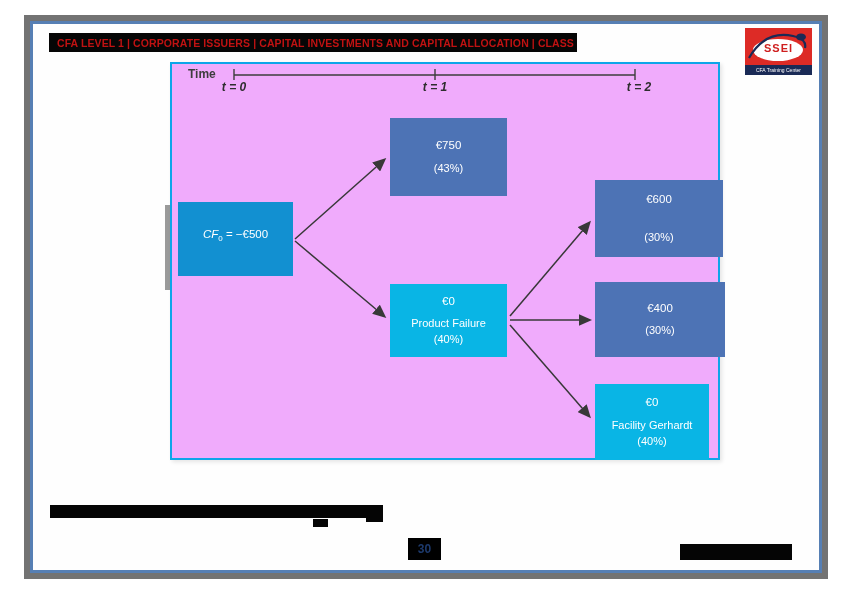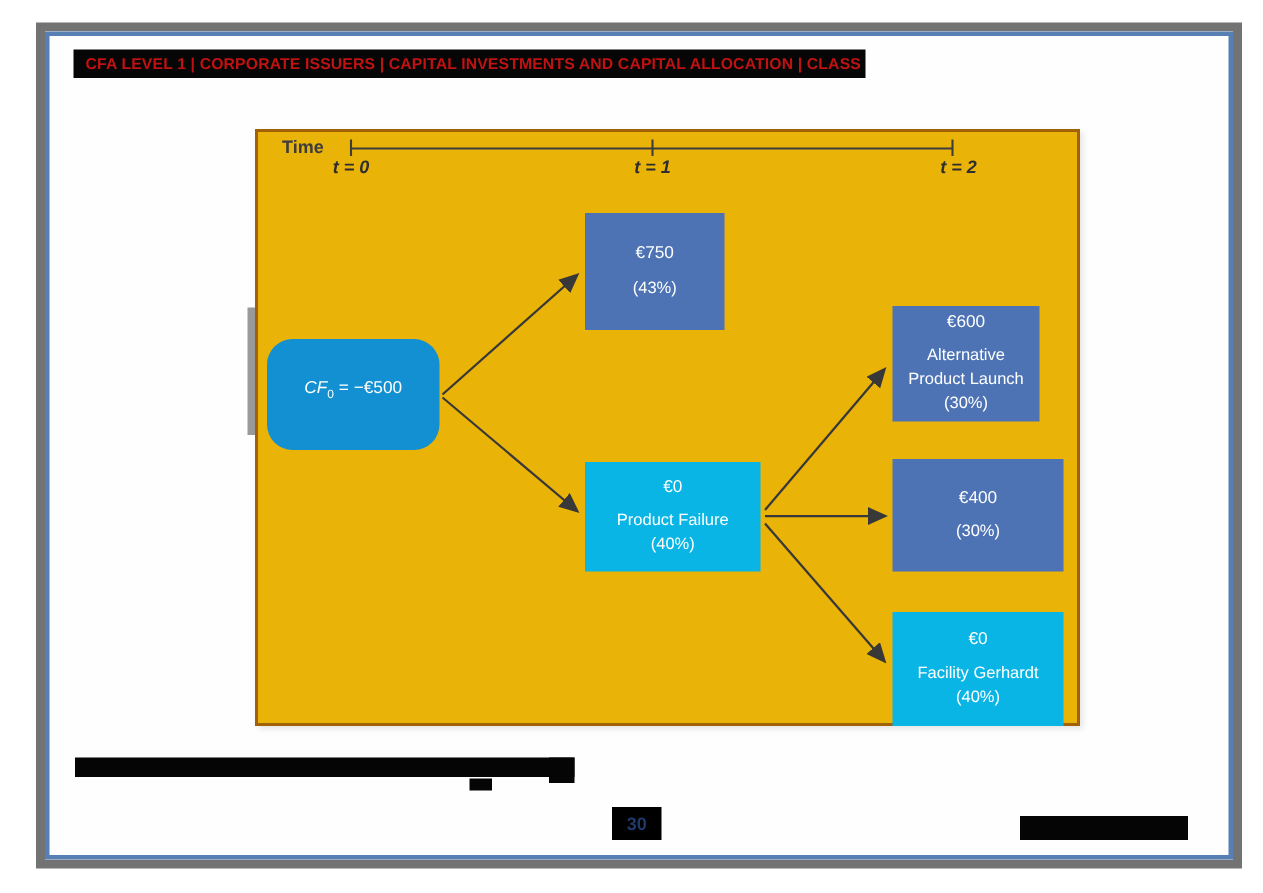--- a/index.html
+++ b/index.html
@@ -22,39 +22,39 @@
   .logo-name { position:absolute; left:0; top:14px; width:67px; text-align:center; color:#cf1f1f;
                font-weight:bold; font-size:11px; letter-spacing:1px; }
   .logo-swoosh { position:absolute; left:0; top:0; }
   .logo-tagline { position:absolute; left:0; bottom:0; width:67px; height:10px; background:#1a2a56;
                   color:#ffffff; font-size:5px; text-align:center; line-height:10px; white-space:nowrap; overflow:hidden; }
 
   
   .gray-strip { position:absolute; left:165px; top:205px; width:7px; height:85px; background:#9a9a9a; }
 
   
-  .panel { position:absolute; left:170px; top:86px; width:550px; height:398px;
-           background:#eab308; border:2px solid #a16207; box-shadow:2px 2px 4px rgba(0,0,0,0.10); }
+  .panel { position:absolute; left:170px; top:62px; width:550px; height:398px;
+           background:#f0abfc; border:2px solid #0ea5e9; box-shadow:2px 2px 4px rgba(0,0,0,0.10); }
   .time-label { position:absolute; left:16px; top:3px; font-weight:bold; font-size:12px; color:#3d3d3d; }
   .timeline-svg { position:absolute; left:0; top:0; }
   .tick-label { position:absolute; top:16px; width:64px; text-align:center;
                 font-weight:bold; font-size:12px; color:#2e2e2e; font-style:italic; }
   .tick-0 { left:30px; } .tick-1 { left:231px; } .tick-2 { left:435px; }
 
   .arrows-svg { position:absolute; left:0; top:0; }
 
   .node { position:absolute; color:#ffffff; display:flex; flex-direction:column;
           align-items:center; justify-content:center; text-align:center;
           font-size:11px; line-height:1.45; padding:4px 8px; }
   .node .amount { font-size:11.5px; margin-bottom:7px; }
   .node-root   { left:6px;   top:138px; width:115px; height:74px; }
-  .node-success{ left:218px; top:54px;  width:93px; height:78px; }
+  .node-success{ left:218px; top:54px;  width:117px; height:78px; }
   .node-failure{ left:218px; top:220px; width:117px; height:73px; }
-  .node-alt    { left:423px; top:116px; width:98px; height:77px; }
-  .node-sale   { left:423px; top:218px; width:114px; height:75px; }
+  .node-alt    { left:423px; top:116px; width:128px; height:77px;gap:16px; }
+  .node-sale   { left:423px; top:218px; width:130px; height:75px; }
   .node-abandon{ left:423px; top:320px; width:114px; height:76px; }
   .cf-var { font-style:italic; }
   sub { font-size:8px; }
 
   
   .redacted-line   { position:absolute; left:50px;  top:505px; width:333px; height:13px; background:#050505; }
   .redacted-chunk  { position:absolute; left:366px; top:505px; width:17px;  height:17px; background:#050505; }
   .redacted-sub    { position:absolute; left:313px; top:519px; width:15px;  height:8px;  background:#050505; }
   .page-num { position:absolute; left:408px; top:538px; width:33px; height:22px; background:#000000;
               color:#1d3a6d; font-weight:bold; font-size:12px; display:flex; align-items:center; justify-content:center; }
@@ -66,20 +66,29 @@
 <div class="page">
 
   <div class="frame">
     <div class="frame-inner"></div>
   </div>
 
   <div class="title-bar">
     <span class="title-text">CFA LEVEL 1 | CORPORATE ISSUERS | CAPITAL INVESTMENTS AND CAPITAL ALLOCATION | CLASS 6 | CW</span>
   </div>
 
+  <div class="logo">
+    <div class="logo-oval"></div>
+    <svg class="logo-swoosh" width="67" height="47" viewBox="0 0 67 47">
+      <path d="M 4 30 Q 20 2 48 8 Q 62 11 60 20" fill="none" stroke="#1a2a56" stroke-width="2.2"></path>
+      <ellipse cx="56" cy="9" rx="5" ry="3.5" fill="#1a2a56"></ellipse>
+    </svg>
+    <div class="logo-name">SSEI</div>
+    <div class="logo-tagline">CFA Training Center</div>
+  </div>
 
   <div class="gray-strip"></div>
 
   <div class="panel">
 
     <div class="time-label">Time</div>
 
     <svg class="timeline-svg" width="546" height="26" viewBox="0 0 546 26">
       <line x1="62" y1="11" x2="463" y2="11" stroke="#3d3d3d" stroke-width="1.4"></line>
       <line x1="62" y1="5" x2="62" y2="16" stroke="#3d3d3d" stroke-width="1.4"></line>
@@ -97,38 +106,37 @@
           <path d="M0,0 L9,4 L0,8 z" fill="#383838"></path>
         </marker>
       </defs>
       <line x1="123" y1="175" x2="212" y2="96" stroke="#383838" stroke-width="1.5" marker-end="url(#ah)"></line>
       <line x1="123" y1="177" x2="212" y2="252" stroke="#383838" stroke-width="1.5" marker-end="url(#ah)"></line>
       <line x1="338" y1="252" x2="417" y2="159" stroke="#383838" stroke-width="1.5" marker-end="url(#ah)"></line>
       <line x1="338" y1="256" x2="417" y2="256" stroke="#383838" stroke-width="1.5" marker-end="url(#ah)"></line>
       <line x1="338" y1="261" x2="417" y2="352" stroke="#383838" stroke-width="1.5" marker-end="url(#ah)"></line>
     </svg>
 
-    <div class="node node-root" style="background: rgb(18, 144, 209); border-radius: 17px;">
+    <div class="node node-root" style="background: rgb(18, 144, 209);">
       <div class="amount"><span class="cf-var">CF</span><sub>0</sub><span> = −€500</span></div>
     </div>
 
     <div class="node node-success" style="background: rgb(77, 115, 181);">
       <div class="amount">€750</div>
       <div class="prob">(43%)</div>
     </div>
 
     <div class="node node-failure" style="background: rgb(9, 181, 229);">
       <div class="amount">€0</div>
       <div class="label">Product Failure</div>
       <div class="prob">(40%)</div>
     </div>
 
     <div class="node node-alt" style="background: rgb(77, 115, 181);">
       <div class="amount">€600</div>
-      <div class="label">Alternative Product Launch</div>
       <div class="prob">(30%)</div>
     </div>
 
     <div class="node node-sale" style="background: rgb(77, 115, 181);">
       <div class="amount">€400</div>
       <div class="prob">(30%)</div>
     </div>
 
     <div class="node node-abandon" style="background: rgb(9, 181, 229);">
       <div class="amount">€0</div>

